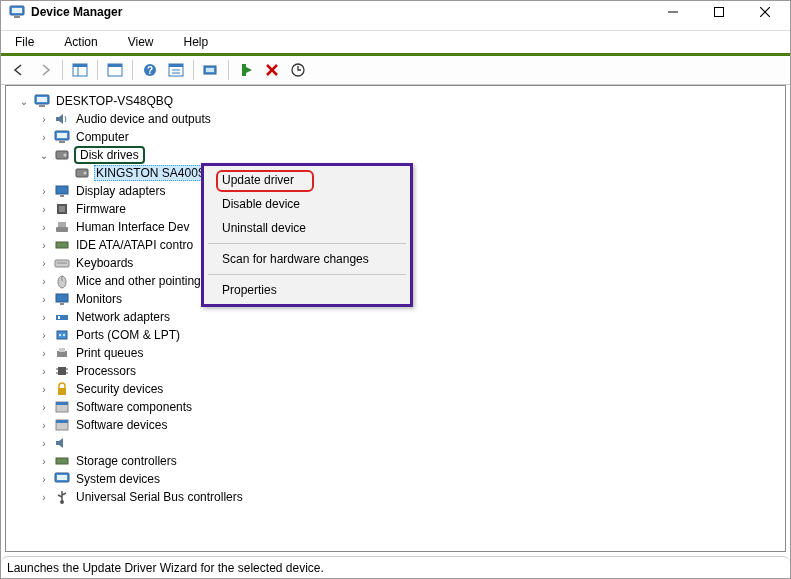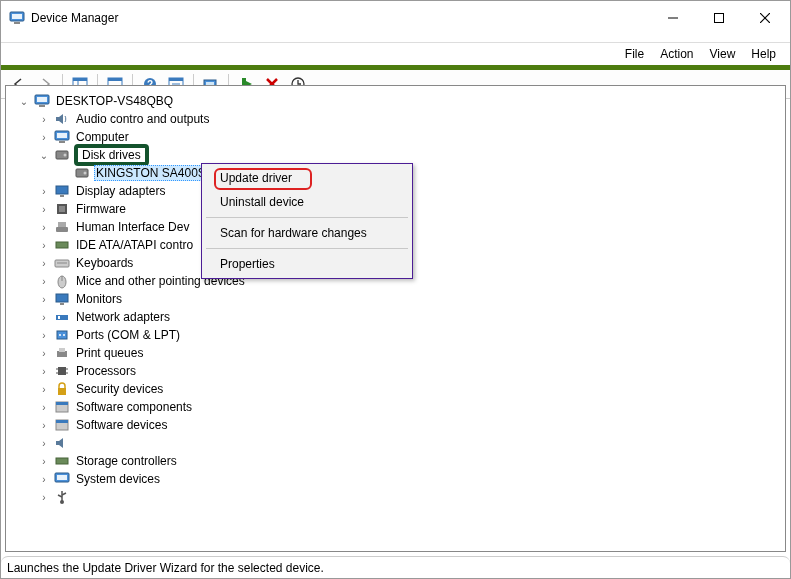--- a/index.html
+++ b/index.html
@@ -11,37 +11,37 @@
     color: #000;
     width: 791px;
     height: 579px;
     overflow: hidden;
     border: 1px solid #999;
     position: relative;
   }
   .titlebar {
     display: flex;
     align-items: center;
-    height: 42px;
+    height: 30px;
     padding: 0 2px 8px 8px;
     background: #fff;
     border-bottom: 1px solid #ddd;
+    font-weight: bold;
   }
   .titlebar .appicon { width: 16px; height: 16px; margin-right: 6px; display:flex; align-items:center; justify-content:center; }
   .titlebar .title { flex: 1; font-size: 12px; }
   .winbtns { display: flex; }
   .winbtn { width: 46px; height: 30px; display:flex; align-items:center; justify-content:center; }
 
   .menubar {
     display: flex;
-    gap: 0;
+    gap: 14px;
     padding: 2px 6px;
     font-size: 12px;
-    border-bottom: 5px solid #4d7c0f;
-    justify-content: flex-end;
+    border-bottom: 3px solid #4d7c0f;
   }
   .menuitem { padding: 2px 8px; }
 
   .toolbar {
     display: flex;
     align-items: center;
     gap: 2px;
     padding: 3px 6px;
     border-bottom: 1px solid #ccc;
     background: #fdfdfd;
@@ -72,28 +72,28 @@
   }
   .chev {
     width:12px; height:12px; display:flex; align-items:center; justify-content:center;
     color:#666; font-size:10px;
     cursor: default;
   }
   .chev.blank { visibility:hidden; }
   .nicon { width:16px; height:16px; display:flex; align-items:center; justify-content:center; flex-shrink:0; }
   .label { padding: 0 2px; }
   .label.sel { background:#cce8ff; border:1px dotted #3399ff; padding: 0 1px; }
-  .hilite { border: 4px solid #14532d; border-radius: 4px; padding: 0 4px; }
+  .hilite { border: 2px solid #14532d; border-radius: 4px; padding: 0 4px; }
 
   .contextmenu {
     position: absolute;
     left: 200px; top: 162px;
     width: 212px;
     background: #f2f2f2;
-    border: 1px solid #4c1d95;
+    border: 3px solid #4c1d95;
     box-shadow: 2px 2px 4px rgba(0,0,0,0.25);
     font-size: 12px;
     padding: 2px;
   }
   .cmitem { padding: 5px 16px; }
   .cmsep { height:1px; background:#c8c8c8; margin: 3px 2px; }
   .cmitem.bold { font-weight: normal; }
   .cmhilite {
     position:absolute;
     border: 2px solid #d22;
@@ -241,21 +241,21 @@
         <ul>
           <li>
               <div class="node">
             <span class="chev">›</span>
             <span class="nicon">
                   <svg width="16" height="16">
                     <path d="M2 6h3l4-3v10l-4-3H2z" fill="#5a7a9a"></path>
                     <path d="M11 5c1 1 1 5 0 6" fill="none" stroke="#5a7a9a"></path>
                   </svg>
                 </span>
-            <span class="label">Audio contro and outputs</span>
+            <span class="label">Audio device and outputs</span>
           </div>
             </li>
           <li>
               <div class="node">
             <span class="chev">›</span>
             <span class="nicon">
                   <svg width="16" height="16">
                     <rect x="1" y="2" width="14" height="9" rx="1" fill="#4a90d9" stroke="#2b5a8a"></rect>
                     <rect x="3" y="4" width="10" height="5" fill="#e8f2fb"></rect>
                     <rect x="5" y="12" width="6" height="2" fill="#888"></rect>
@@ -497,31 +497,33 @@
           <li>
               <div class="node">
             <span class="chev">›</span>
             <span class="nicon">
                   <svg width="16" height="16">
                     <circle cx="8" cy="13" r="2" fill="#555"></circle>
                     <line x1="8" y1="2" x2="8" y2="12" stroke="#555" stroke-width="1.5"></line>
                     <path d="M8 6 L12 4 M8 8 L4 6" stroke="#555" stroke-width="1.5" fill="none"></path>
                   </svg>
                 </span>
+            <span class="label">Universal Serial Bus controllers</span>
           </div>
             </li>
         </ul>
       </li>
     </ul>
   </div>
 </div>
 
 <div class="contextmenu">
   <div class="cmhilite"></div>
   <div class="cmitem">Update driver</div>
+  <div class="cmitem">Disable device</div>
   <div class="cmitem">Uninstall device</div>
   <div class="cmsep"></div>
   <div class="cmitem">Scan for hardware changes</div>
   <div class="cmsep"></div>
   <div class="cmitem bold">Properties</div>
 </div>
 
 <div class="statusbar">
   <span>Launches the Update Driver Wizard for the selected device.</span>
 </div>

